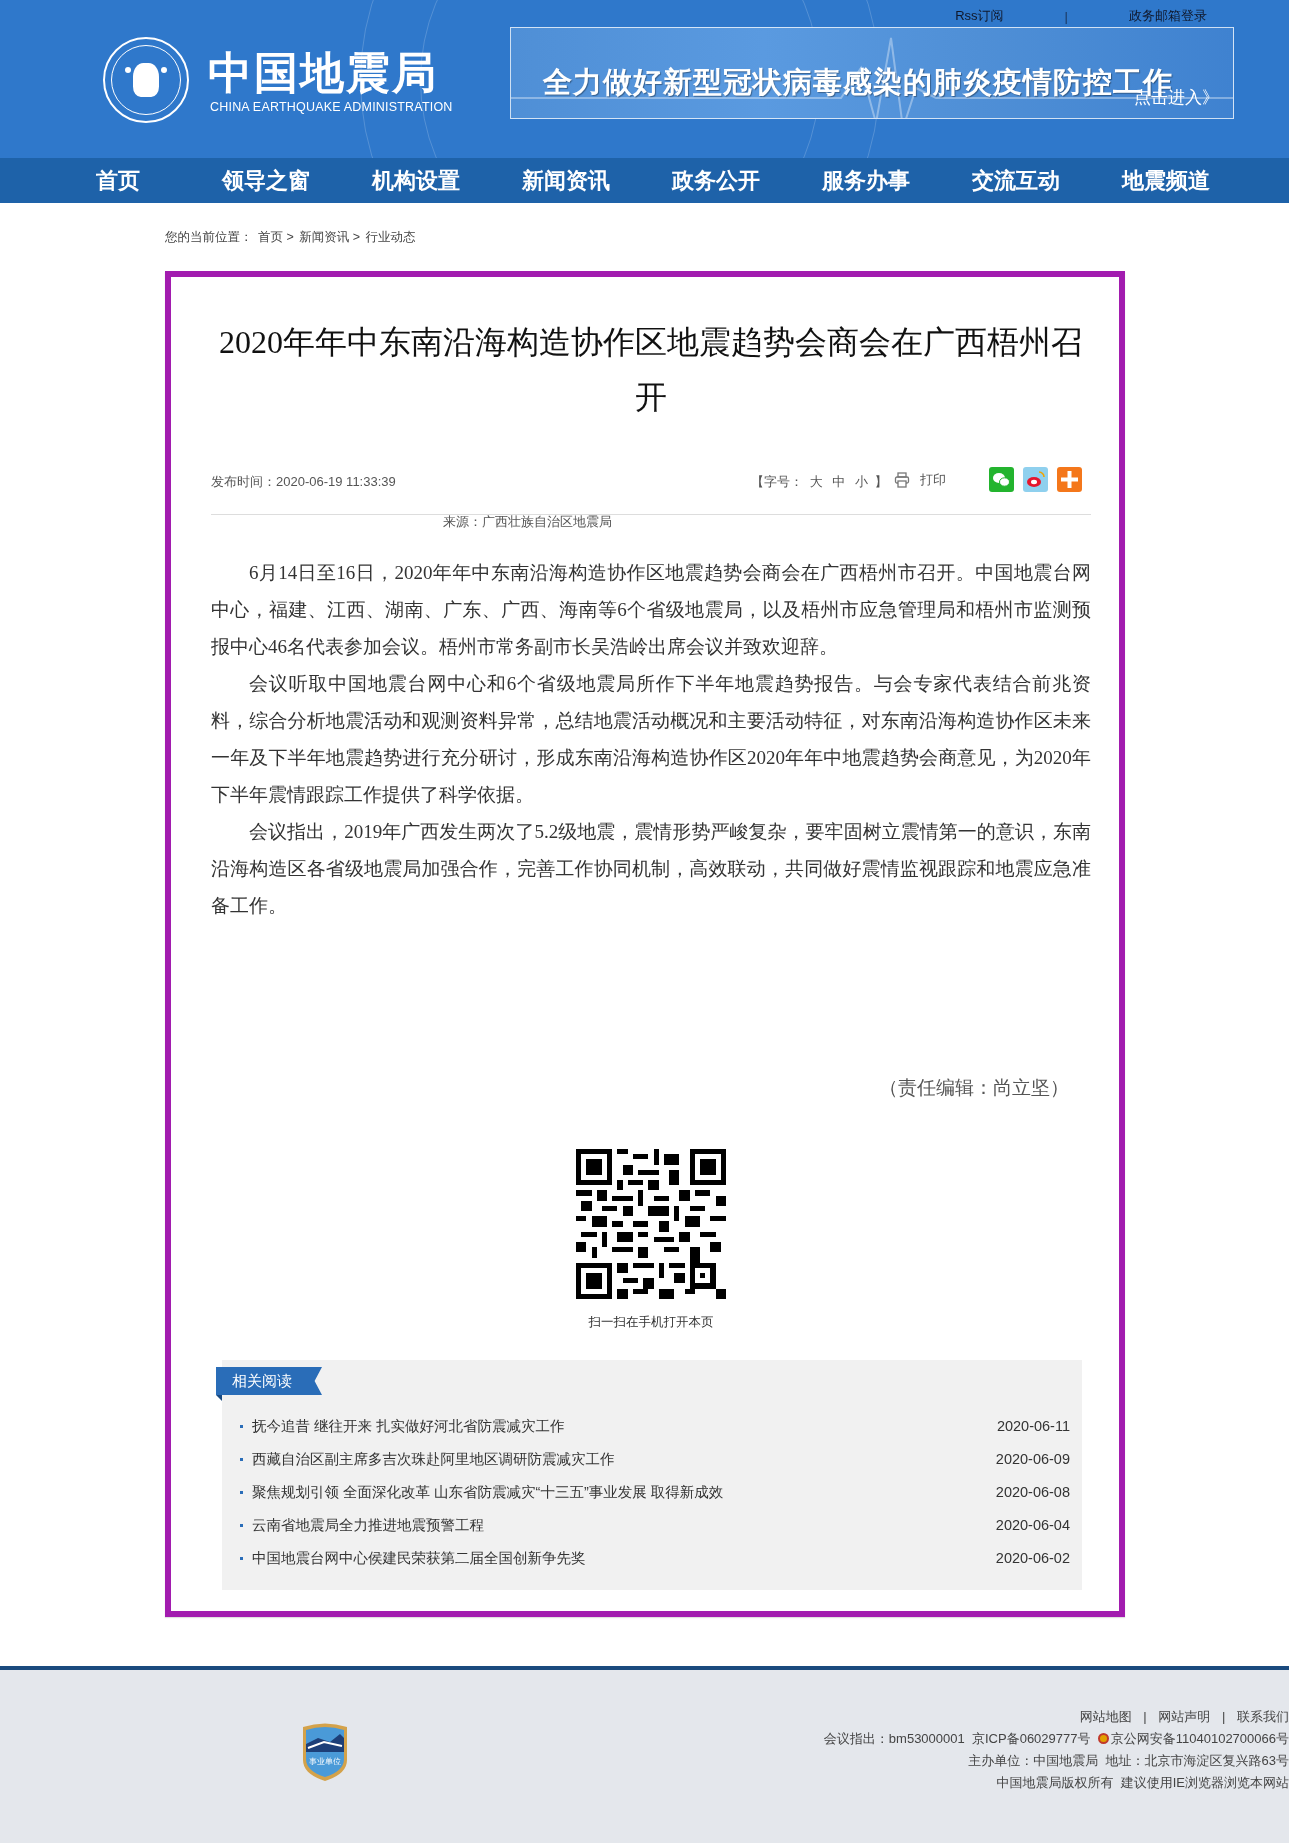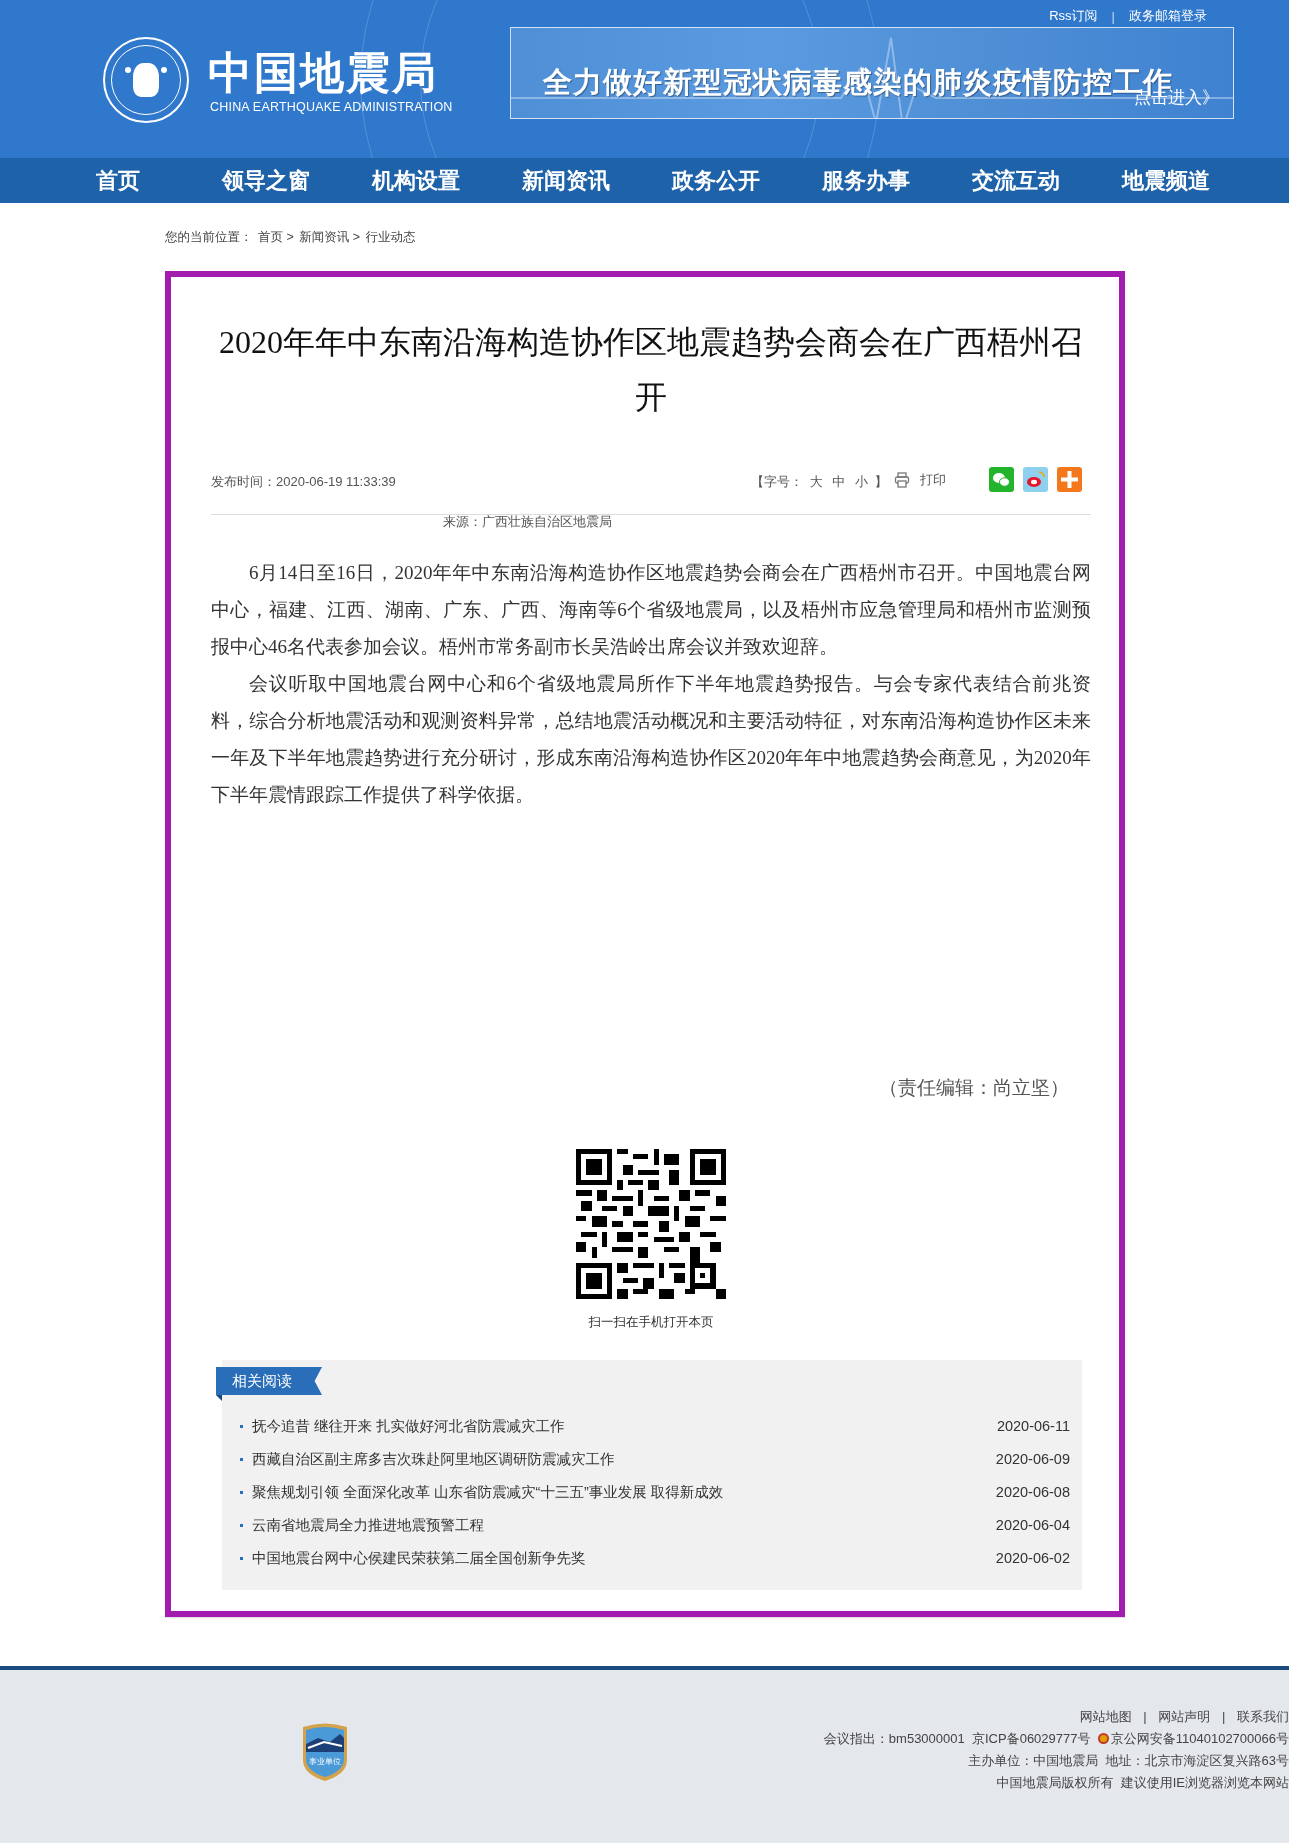--- a/index.html
+++ b/index.html
@@ -10,21 +10,21 @@
   .header { position: absolute; left: 0; top: 0; width: 1289px; height: 158px; background: #2f78cb; overflow: hidden; }
   .header .ring { position: absolute; border: 1px solid rgba(255,255,255,0.18); border-radius: 50%; }
   .logo-emblem { position: absolute; left: 103px; top: 37px; width: 86px; height: 86px; border-radius: 50%; border: 2px solid #ffffff; display: flex; align-items: center; justify-content: center; }
   .logo-emblem .inner { width: 70px; height: 70px; border-radius: 50%; border: 1px solid #ffffff; display:flex; align-items:center; justify-content:center; }
   .logo-emblem .urn { width: 26px; height: 34px; background: #ffffff; border-radius: 40% 40% 30% 30%; position: relative; }
   .logo-emblem .urn:before { content:""; position:absolute; left:-8px; top:4px; width:6px; height:6px; background:#fff; border-radius:50%; }
   .logo-emblem .urn:after { content:""; position:absolute; right:-8px; top:4px; width:6px; height:6px; background:#fff; border-radius:50%; }
   .logo-title { position: absolute; left: 208px; top: 44px; font-size: 44px; font-weight: bold; color: #ffffff; letter-spacing: 2px; font-family: "DejaVu Sans", sans-serif; }
   .logo-subtitle { position: absolute; left: 210px; top: 100px; font-size: 12.5px; color: #ffffff; letter-spacing: 0.2px; }
 
-  .top-links { position: absolute; right: 82px; top: 7px; font-size: 13px; color: #ffffff; display: flex; align-items: center; }
+  .top-links { position: absolute; right: 82px; top: 7px; font-size: 13px; color: #0f172a; display: flex; align-items: center; gap: 47px; }
   .top-links .sep { margin: 0 14px; opacity: 0.7; }
 
   .banner { position: absolute; left: 510px; top: 27px; width: 724px; height: 92px; border: 1px solid rgba(255,255,255,0.75); background: linear-gradient(90deg, #4f8fd6 0%, #5a9ae0 35%, #4f8fd6 65%, #3f82d0 100%); overflow: hidden; }
   .banner .pulse { position: absolute; left: 0; top: 0; width: 724px; height: 114px; }
   .banner-title { position: absolute; left: 32px; top: 35px; font-size: 29px; font-weight: bold; color: #ffffff; text-shadow: 1px 1px 1px rgba(0,0,0,0.35); letter-spacing: 1px; font-family: "DejaVu Sans", sans-serif; }
   .banner-enter { position: absolute; right: 14px; bottom: 9px; font-size: 17px; color: #ffffff; }
 
   
   .nav { position: absolute; left: 0; top: 158px; width: 1289px; height: 45px; background: #1e62a9; }
   .nav-item { position: absolute; top: 0; height: 45px; line-height: 45px; font-size: 22px; font-weight: bold; color: #ffffff; font-family: "DejaVu Sans", sans-serif; }
@@ -162,20 +162,21 @@
           <rect x="10.5" y="4" width="4" height="17" fill="#fff"></rect>
           <rect x="4" y="10.5" width="17" height="4" fill="#fff"></rect>
         </svg>
     </a>
   </div>
   <div class="meta-divider"></div>
 
   <div class="content">
     <p>6月14日至16日，2020年年中东南沿海构造协作区地震趋势会商会在广西梧州市召开。中国地震台网中心，福建、江西、湖南、广东、广西、海南等6个省级地震局，以及梧州市应急管理局和梧州市监测预报中心46名代表参加会议。梧州市常务副市长吴浩岭出席会议并致欢迎辞。</p>
     <p>会议听取中国地震台网中心和6个省级地震局所作下半年地震趋势报告。与会专家代表结合前兆资料，综合分析地震活动和观测资料异常，总结地震活动概况和主要活动特征，对东南沿海构造协作区未来一年及下半年地震趋势进行充分研讨，形成东南沿海构造协作区2020年年中地震趋势会商意见，为2020年下半年震情跟踪工作提供了科学依据。</p>
+    <p>会议指出，2019年广西发生两次了5.2级地震，震情形势严峻复杂，要牢固树立震情第一的意识，东南沿海构造区各省级地震局加强合作，完善工作协同机制，高效联动，共同做好震情监视跟踪和地震应急准备工作。</p>
   </div>
 
   <div class="editor">（责任编辑：尚立坚）</div>
 
   <svg class="qr" viewBox="0 0 29 29" shape-rendering="crispEdges">
     <rect width="29" height="29" fill="#fff"></rect>
     <g fill="#000">
       <rect x="0" y="0" width="7" height="7"></rect>
         <rect x="1" y="1" width="5" height="5" fill="#fff"></rect>
         <rect x="2" y="2" width="3" height="3"></rect>

